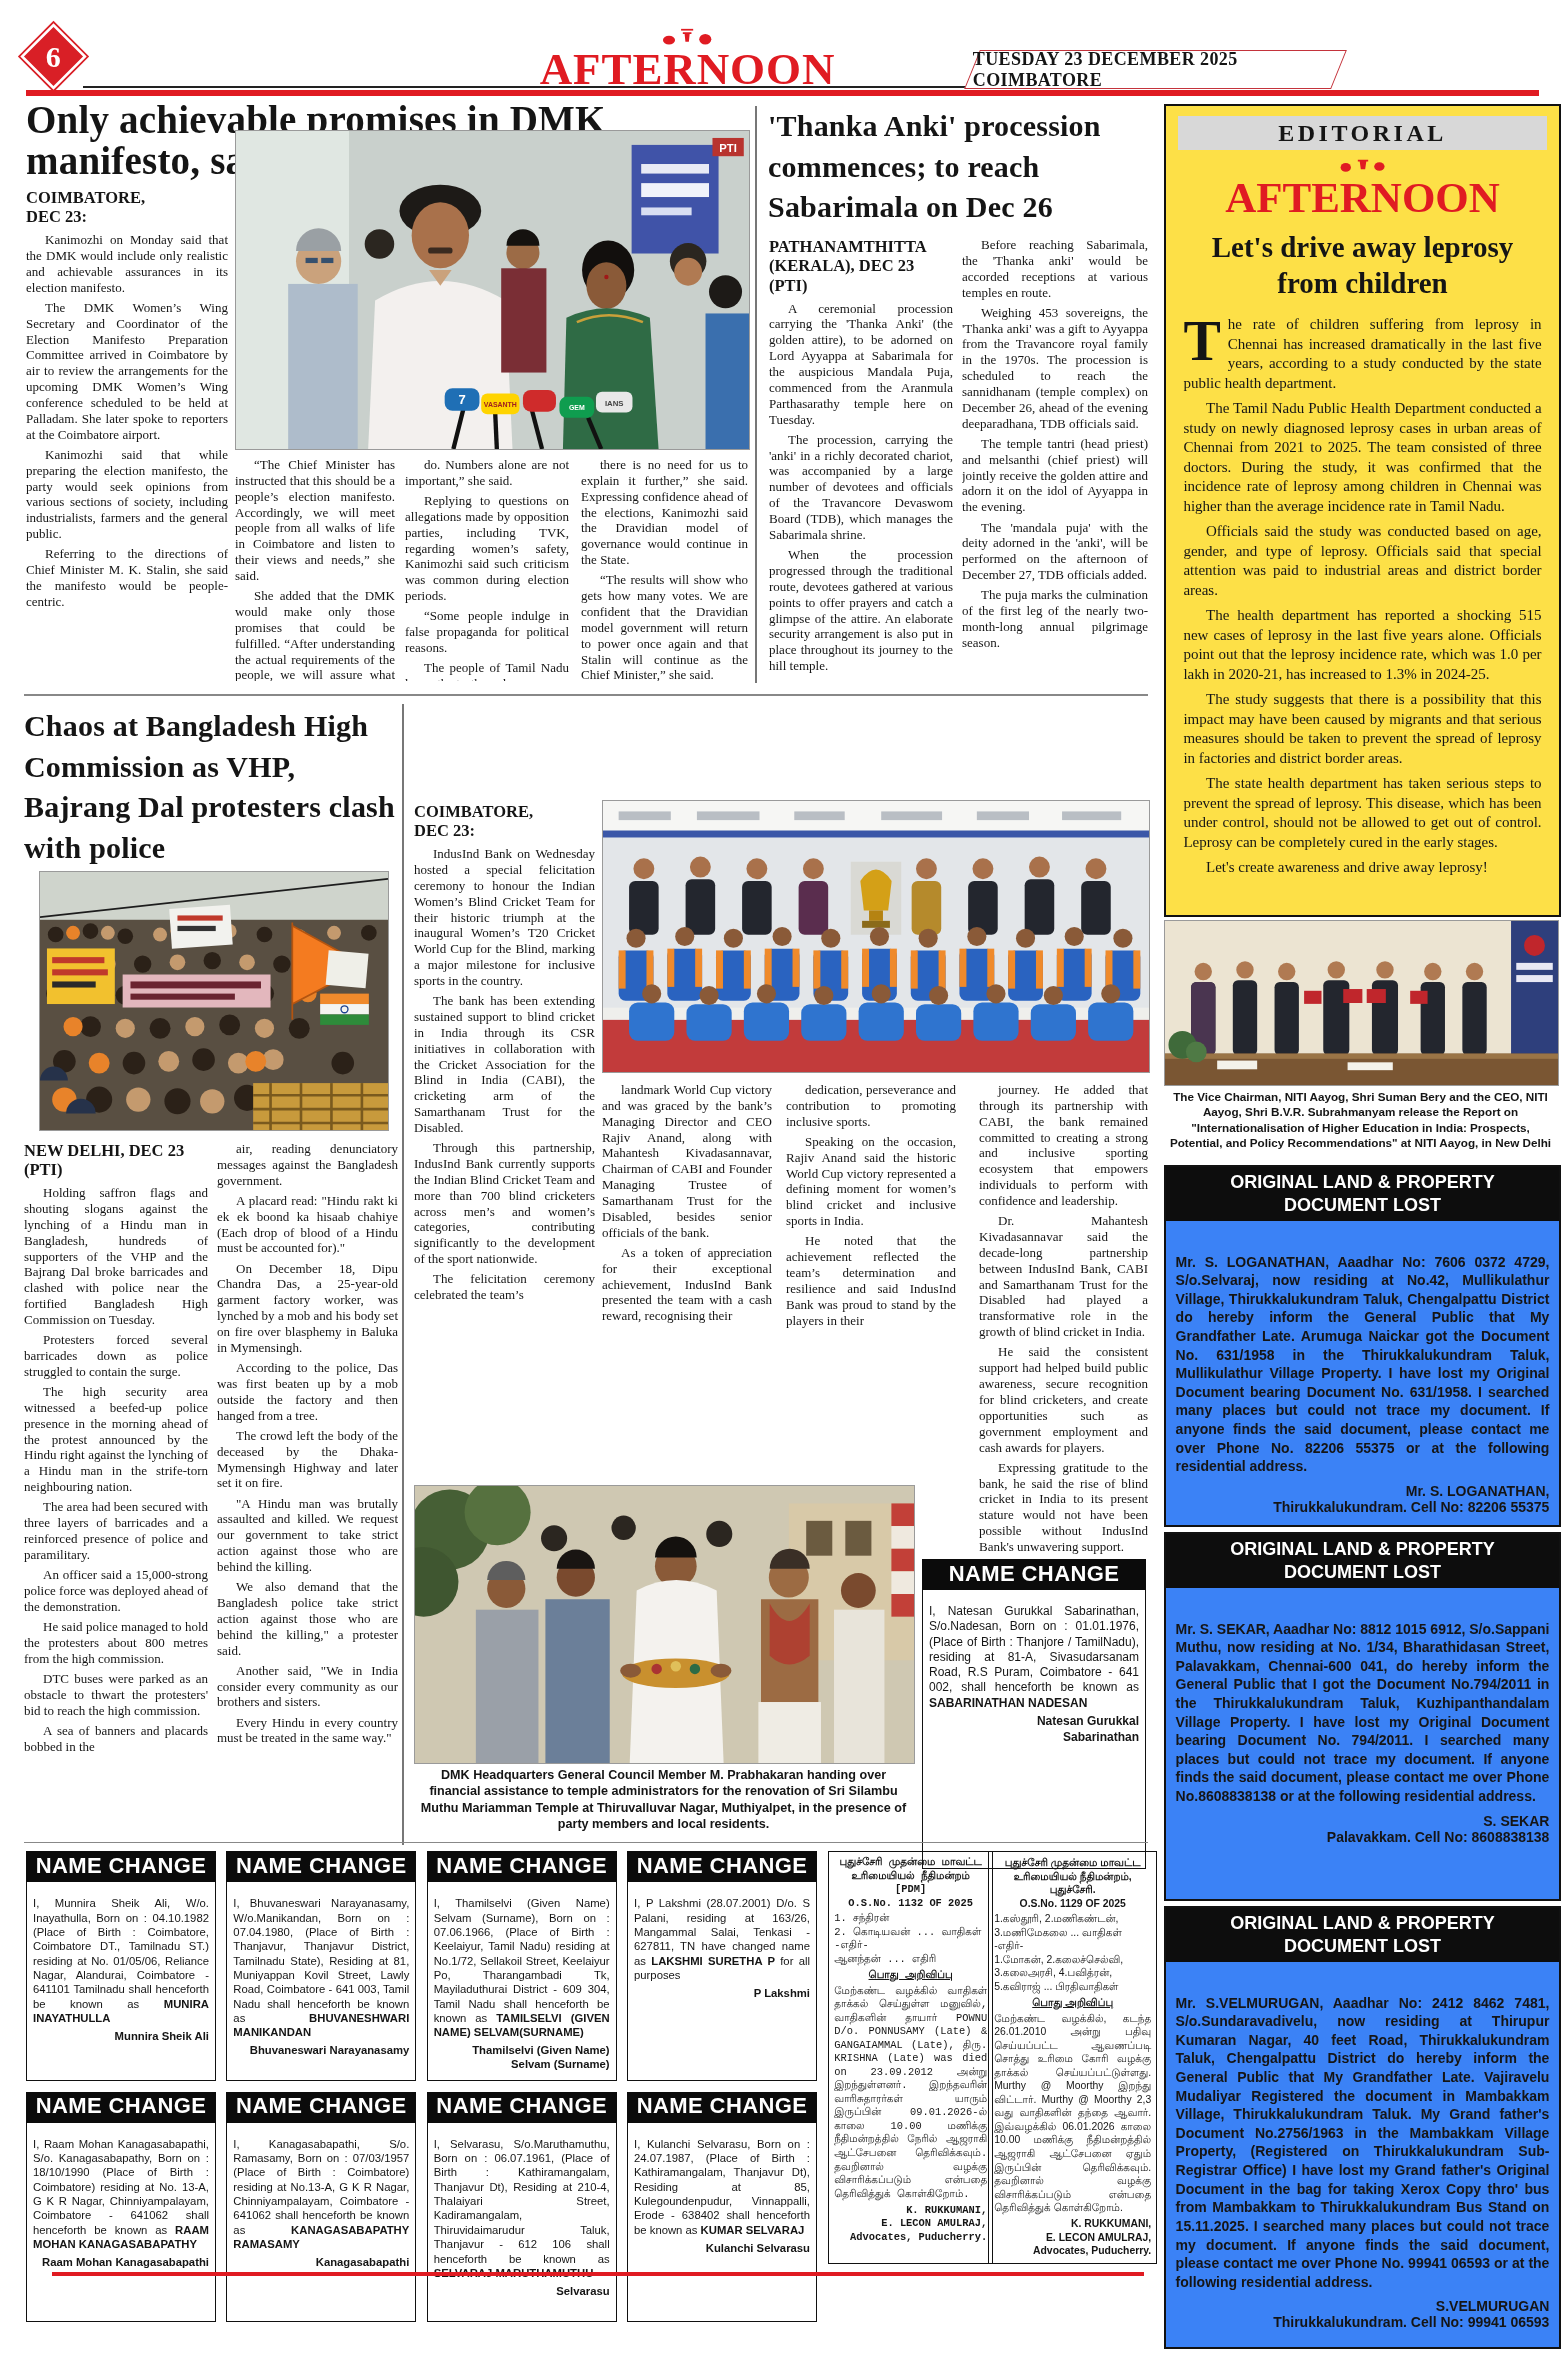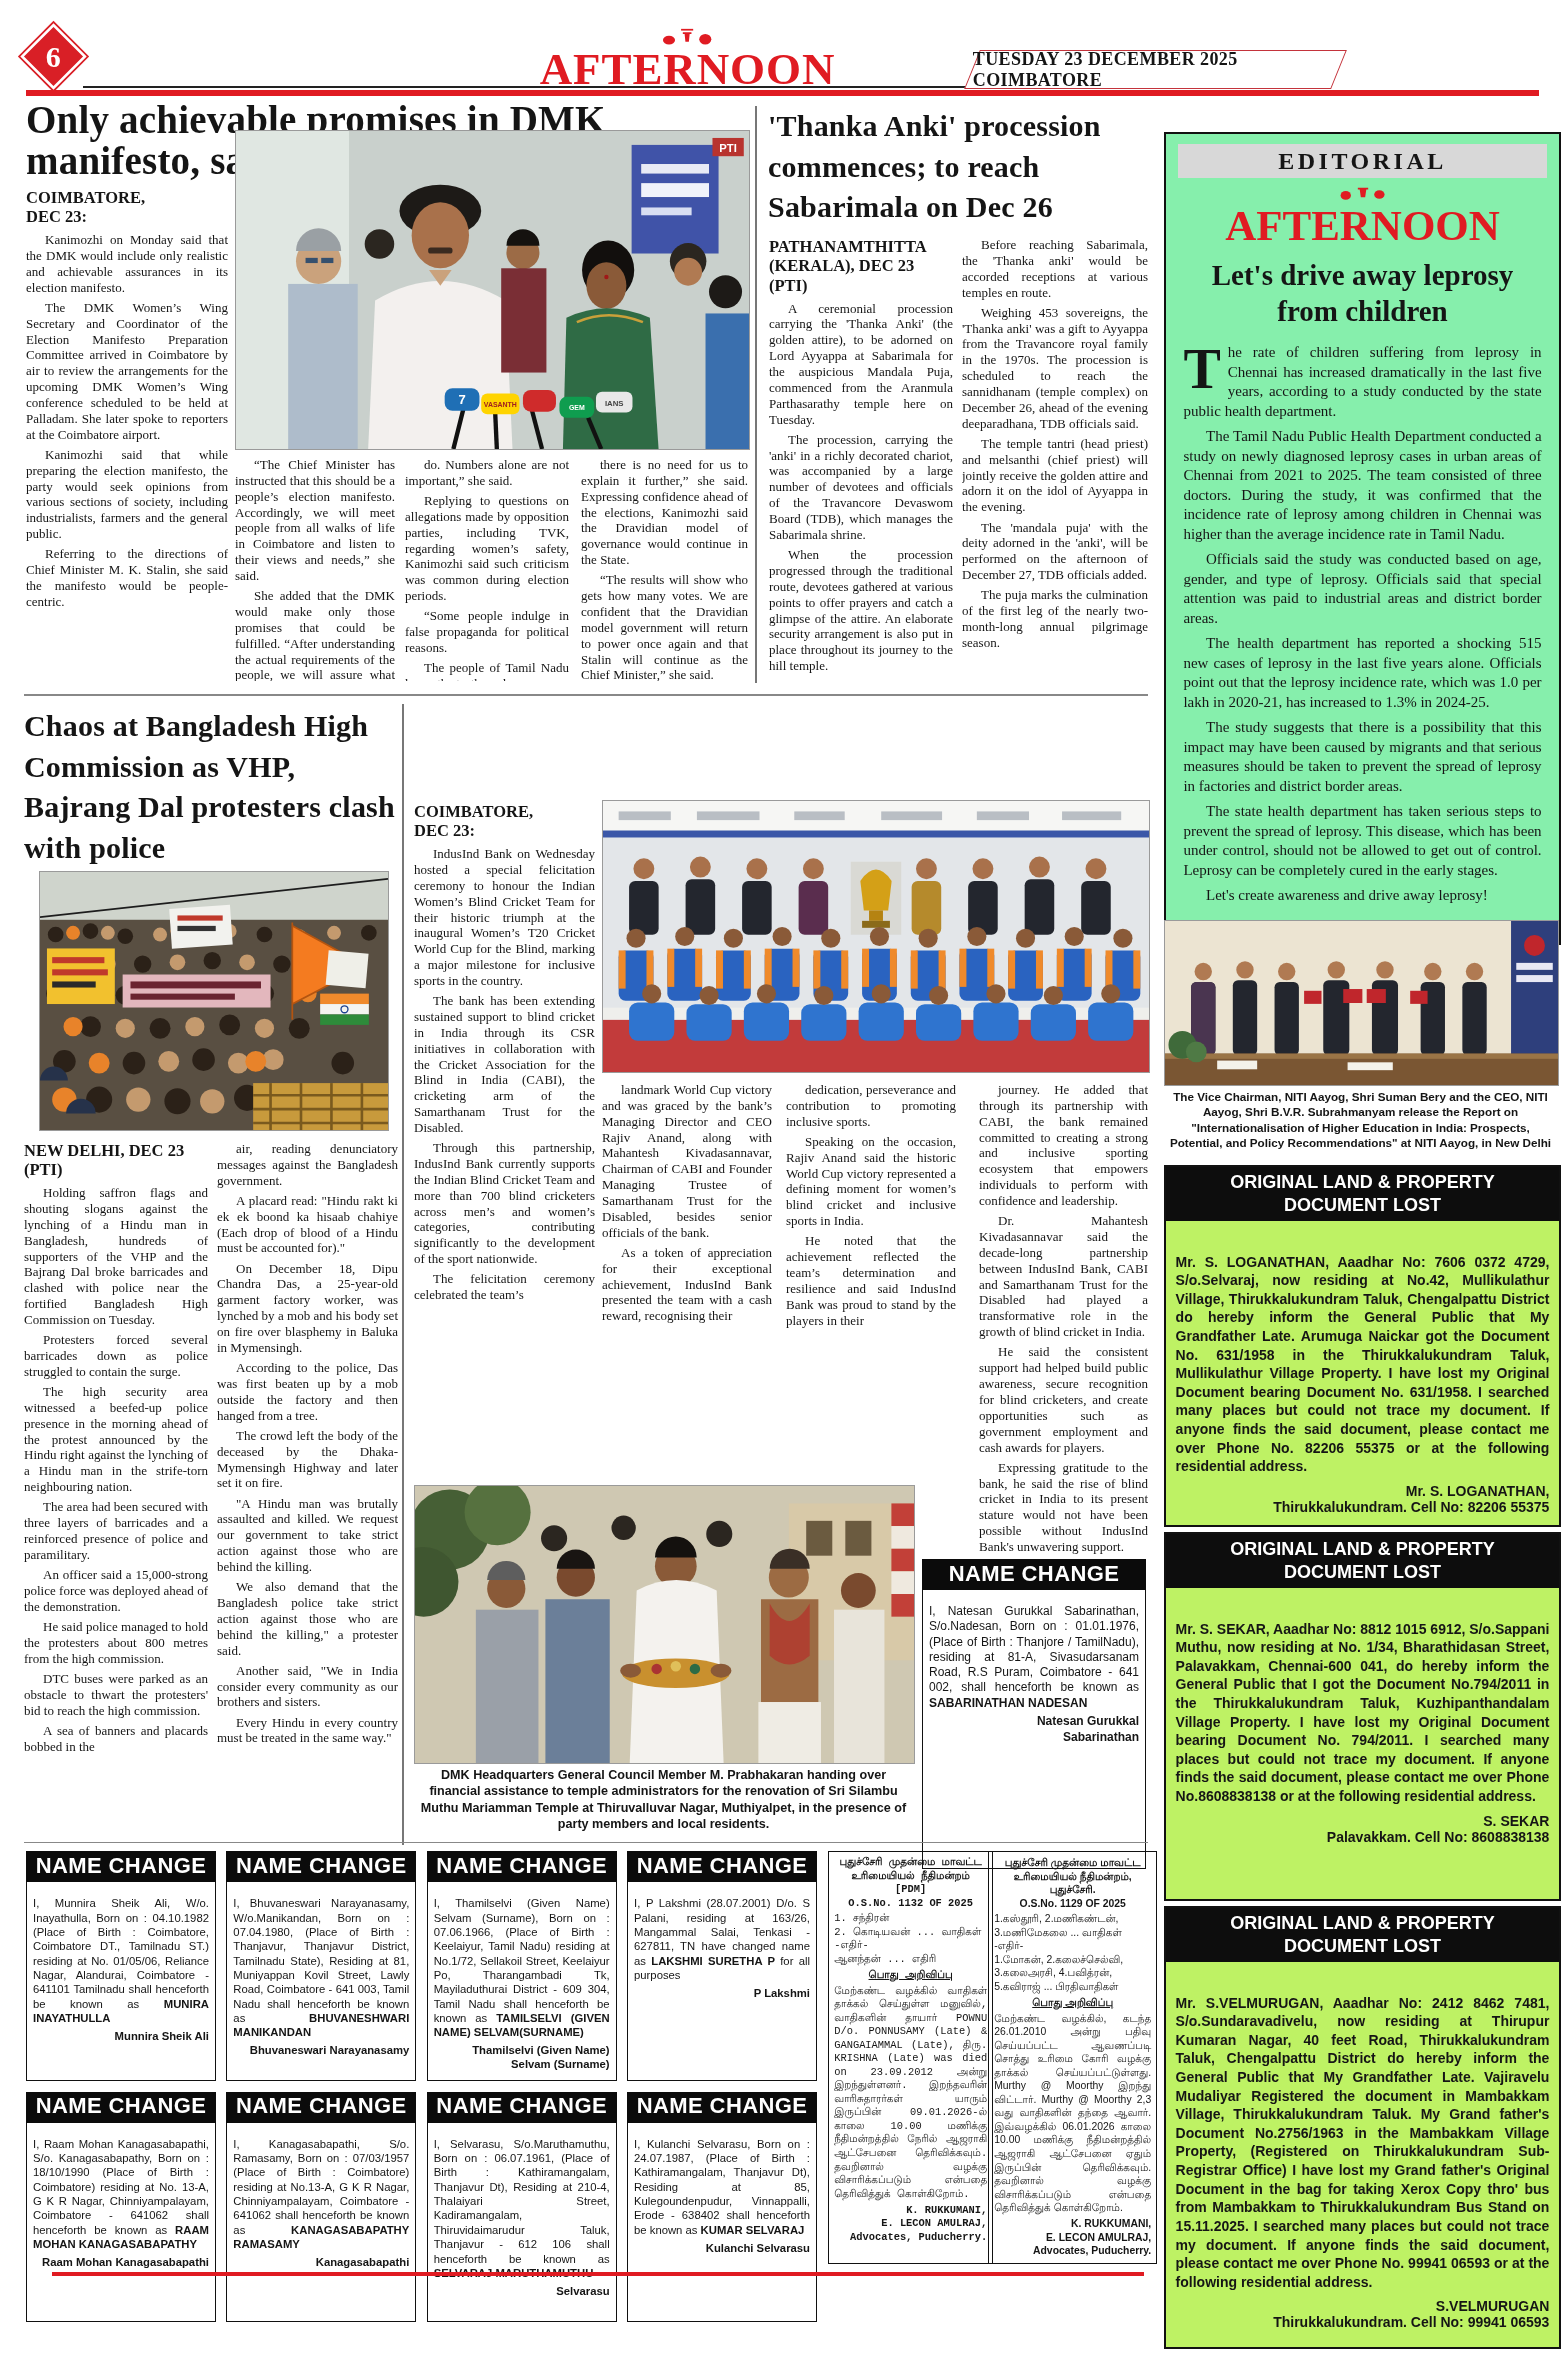--- a/index.html
+++ b/index.html
@@ -21,42 +21,42 @@
   
   .hl{font-weight:bold;line-height:1.06;letter-spacing:0.2px;}
   .hl-dmk{font-size:39px;}
   .hl-mid{font-size:30px;line-height:1.35;}
   .hl-ind{font-size:37px;line-height:1.1;}
   
   .news{font-size:13px;line-height:1.22;overflow:hidden;}
   .news .para{text-align:justify;text-indent:19px;margin:0 0 4.3px 0;}
   .dateline{font-weight:bold;font-size:16.5px;line-height:1.18;white-space:pre-line;margin:0 0 5.2px 0;}
   
-  .editbox{border:2.6px solid #111;background:#86efac;margin-top:28px;}
+  .editbox{border:2.6px solid #111;background:#fde047;}
   .editband{background:#d8d8d8;text-align:center;font-weight:bold;font-size:24px;letter-spacing:3.5px;padding:3.5px 0;margin:10.4px 12px 0 12px;}
   .editbrand{color:#e01b22;text-align:center;font-weight:bold;font-size:43px;line-height:1.05;}
   .edithl{text-align:center;font-weight:bold;font-size:29px;line-height:1.25;margin:8.7px 15.7px 0 15.7px;}
   .edit-body{margin:14px 17.4px 0 17.4px;font-size:15px;line-height:1.3;}
   .edit-body .para{text-align:justify;text-indent:22.6px;margin:0 0 6px 0;}
   .edit-body .para:first-child{text-indent:0;}
   .edit-body .para:first-child::first-letter{float:left;font-size:56px;line-height:43px;padding:5.2px 7px 0 0;font-weight:bold;}
   .emblem{display:block;margin:7px auto 0 auto;}
   
   .sans{font-family:"Liberation Sans",sans-serif;}
   .caption{font-family:"Liberation Sans",sans-serif;font-weight:bold;text-align:center;}
   .photo{border:0.9px solid #9a9a9a;overflow:hidden;background:#ccc;}
   .photo svg{display:block;width:100%;height:100%;}
   
   .ncgrid{display:grid;grid-template-columns:repeat(4,1fr);column-gap:10.4px;row-gap:10.4px;}
   .nchead{background:#0b0b0b;color:#fff;font-weight:bold;font-size:22px;text-align:center;padding:1.7px 0 3.5px 0;letter-spacing:0.4px;}
   .ncbody{border:1.7px solid #111;border-top:none;padding:14px 6px;font-size:11.3px;line-height:1.27;text-align:justify;height:170px;overflow:hidden;}
   .ncbody .ncsign{text-align:right;margin-top:3.5px;white-space:pre-line;font-weight:bold;}
   .ncbox-abs .ncbody{height:auto;min-height:250px;font-size:12px;}
   
-  .dlbox{border:2.6px solid #111;background:#bef264;overflow:hidden;}
+  .dlbox{border:2.6px solid #111;background:#3b82f6;overflow:hidden;}
   .dlhead{background:#0d0d0d;color:#fff;text-align:center;font-weight:bold;font-size:18px;line-height:1.25;padding:4.3px 0;}
   .dlbody{padding:7px 9.6px;font-size:14px;font-weight:bold;line-height:1.33;text-align:justify;margin-top:25px;}
   .dlsign{text-align:right;font-weight:bold;font-size:14px;padding:0 9.6px;}
   
   .tnbox{border:1.7px solid #111;padding:4.3px 5.2px;font-size:10.4px;line-height:1.3;overflow:hidden;}
   .tnbox .c{text-align:center;font-weight:bold;}
   .tnbox .t{text-align:center;font-weight:bold;text-decoration:underline;margin:2.6px 0;}
   .tnbox .p{white-space:pre-line;margin:1.7px 0;}
   .tnbox .b{text-align:justify;}
   .tnbox .s{text-align:right;white-space:pre-line;font-weight:bold;margin-top:2.6px;}

